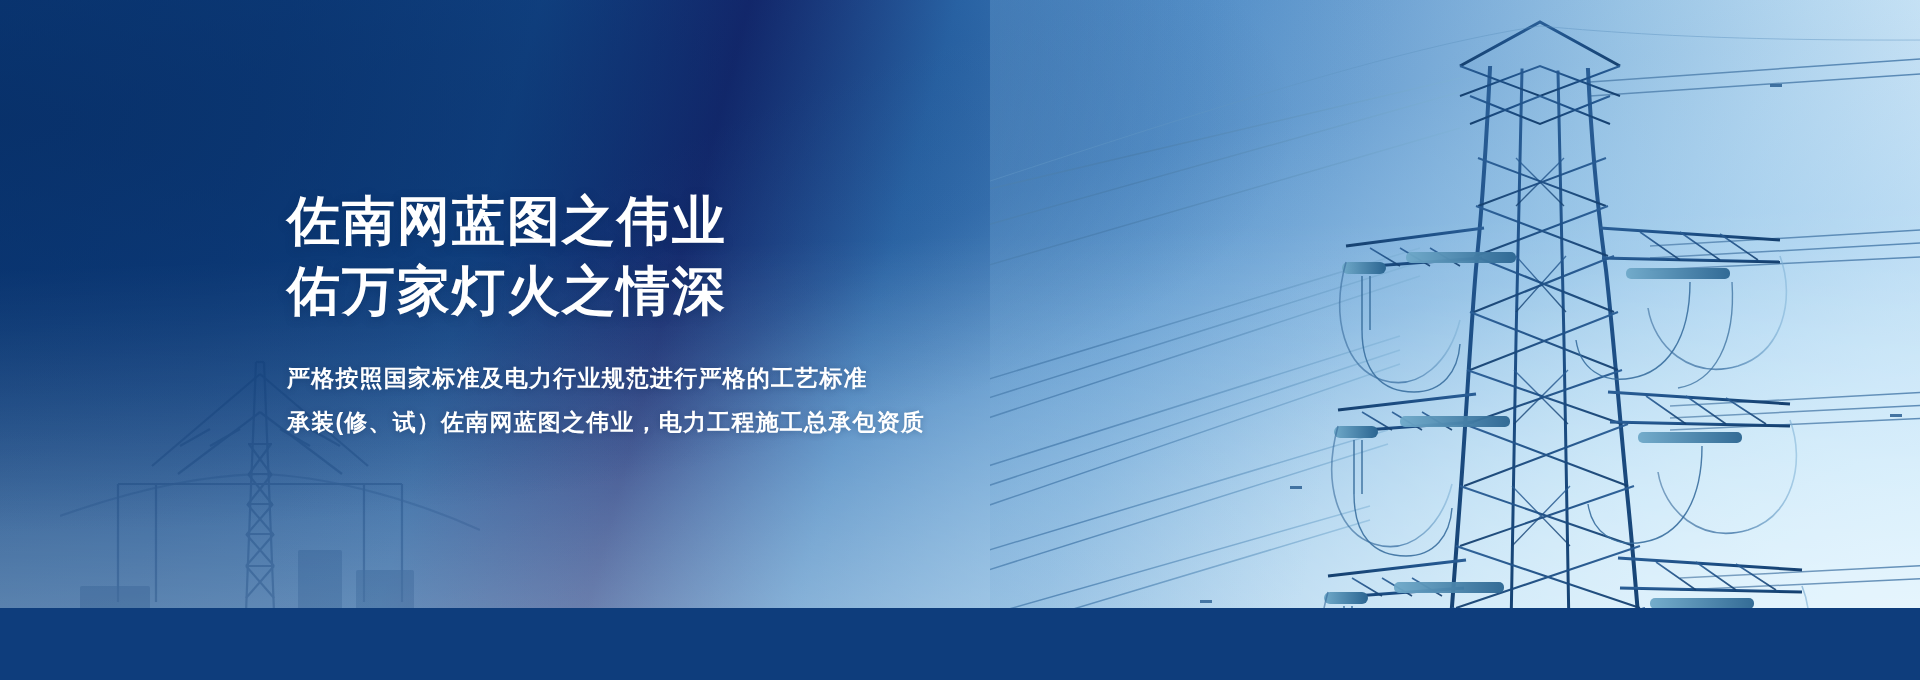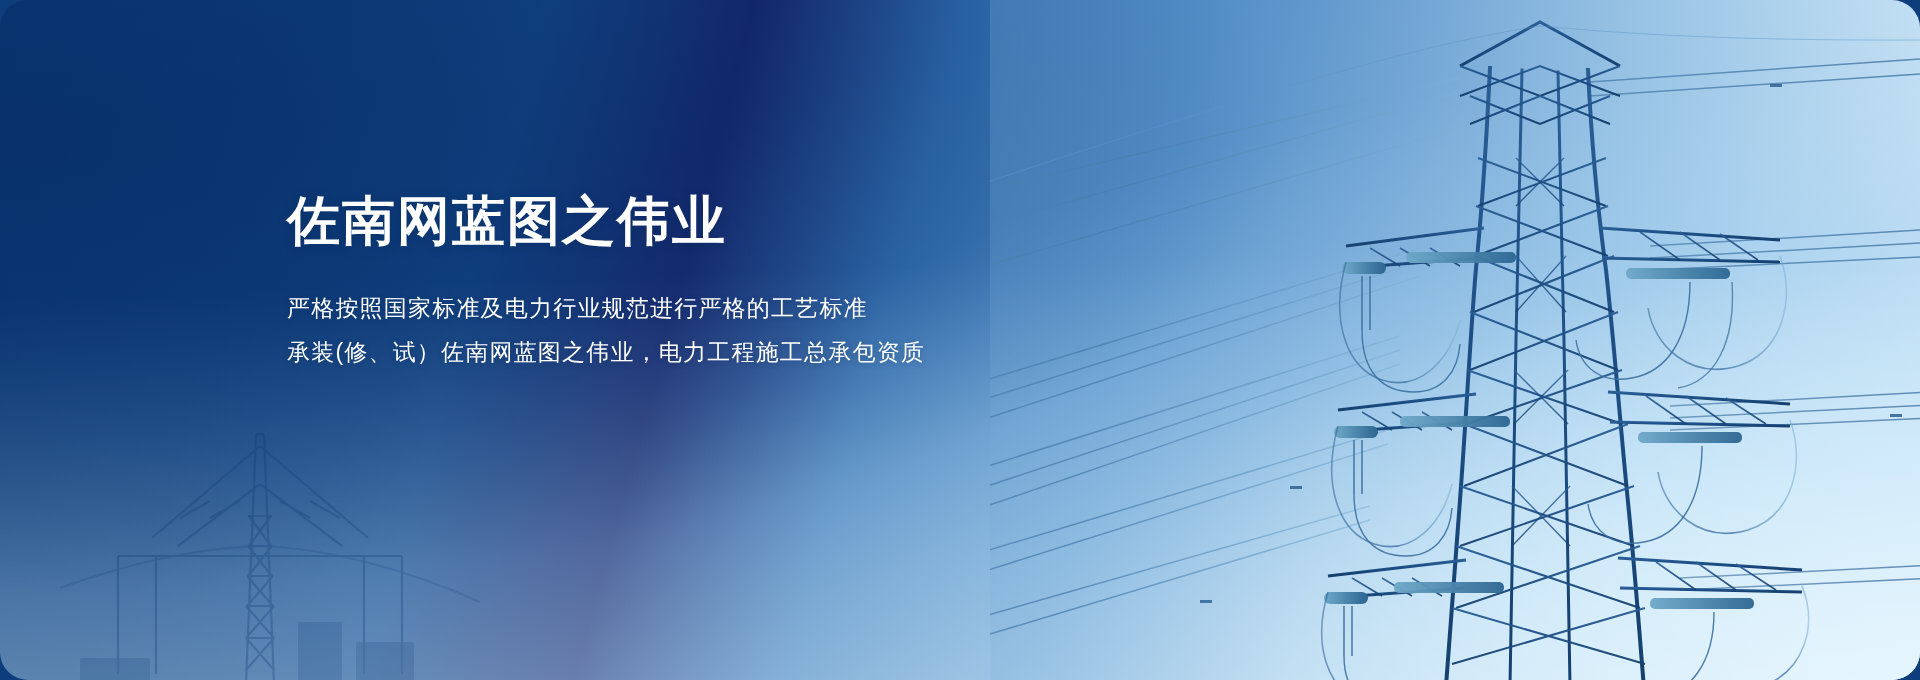--- a/index.html
+++ b/index.html
@@ -1,22 +1,21 @@
 <!DOCTYPE html>
 <html><head>
 <meta charset="utf-8">
 <style>
   * { margin:0; padding:0; box-sizing:border-box; }
   html,body { width:1920px; height:680px; overflow:hidden; background:#0e3d7c; }
   body { font-family:"Liberation Sans","DejaVu Sans",sans-serif; }
 
   .banner{
-    position:relative; width:1920px; height:680px; overflow:hidden;
+    position:relative; width:1920px; height:608px; overflow:hidden;
     background:#0e3d7c;
-    border-radius:28px;
   }
 
   
   .sky{
     position:absolute; inset:0;
     background:
       radial-gradient(120% 160% at 100% 100%, rgba(214,238,252,.98) 0%, rgba(196,228,248,.80) 18%, rgba(150,198,235,.45) 38%, rgba(90,150,205,.10) 58%, rgba(0,0,0,0) 72%),
       linear-gradient(105deg,
         #0b3a79 0%,
         #0e3f80 14%,
@@ -73,21 +72,21 @@
     line-height:70px;
     text-shadow:0 2px 10px rgba(6,36,80,.35);
     white-space:nowrap;
   }
   .headline .l2{ display:block; }
 
   .sub{
     margin-top:30px;
     color:#ffffff;
     font-size:23px;
-    font-weight:400;
+    font-weight:700;
     letter-spacing:1.2px;
     line-height:44px;
     text-shadow:0 1px 6px rgba(6,36,80,.30);
     white-space:nowrap;
   }
 </style>
 </head>
 <body>
 
 <div class="banner">
@@ -335,20 +334,21 @@
         <path d="M550 26 C 700 40, 860 44, 1200 36"></path>
         <path d="M550 26 C 420 46, 250 96, -200 248"></path>
       </g>
     </svg>
   </div>
   <div class="photo-wash"></div>
 
   <div class="copy">
     <div class="headline">
       <span>佐南网蓝图之伟业</span>
+      <span class="l2">佑万家灯火之情深</span>
     </div>
     <div class="sub">
       <div>严格按照国家标准及电力行业规范进行严格的工艺标准</div>
       <div>承装(修、试）佐南网蓝图之伟业，电力工程施工总承包资质</div>
     </div>
   </div>
 
 </div>
 
 </body></html>

